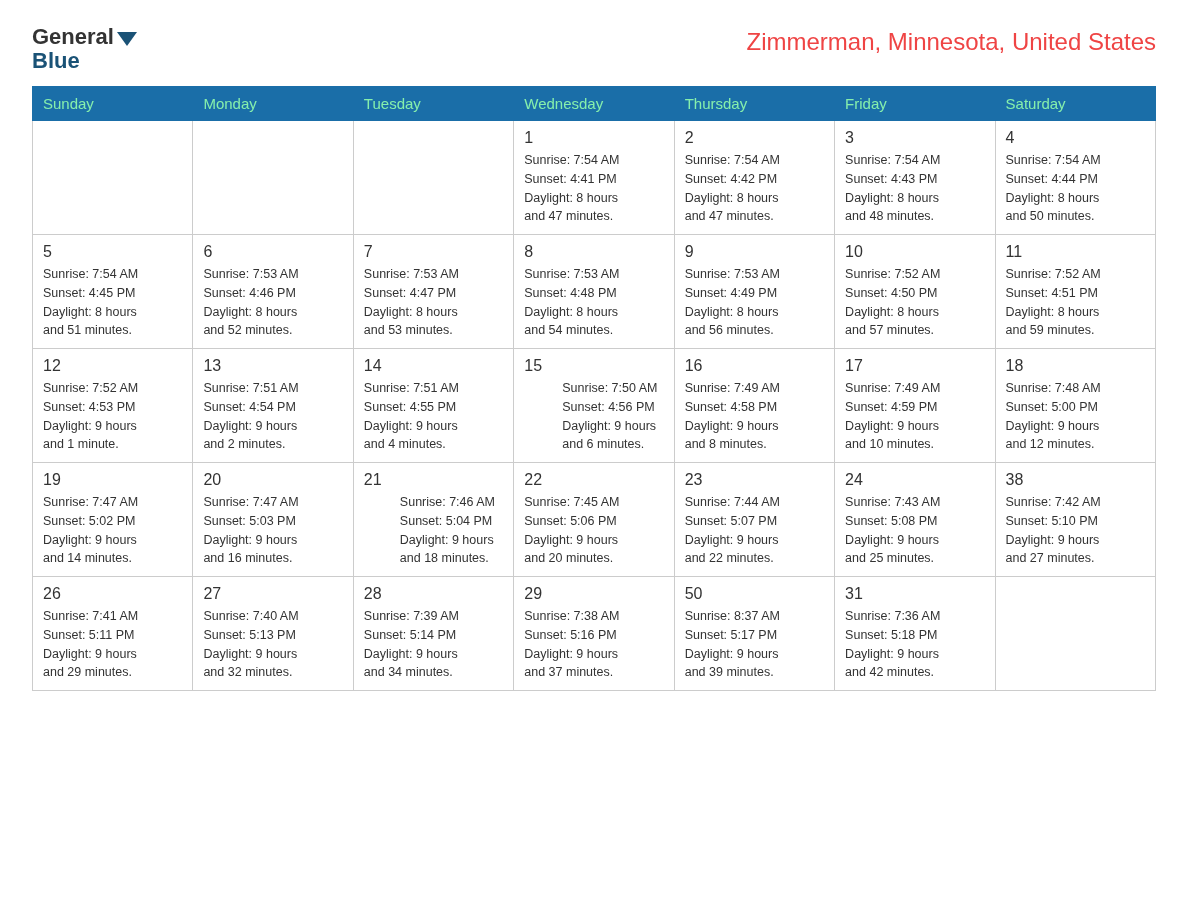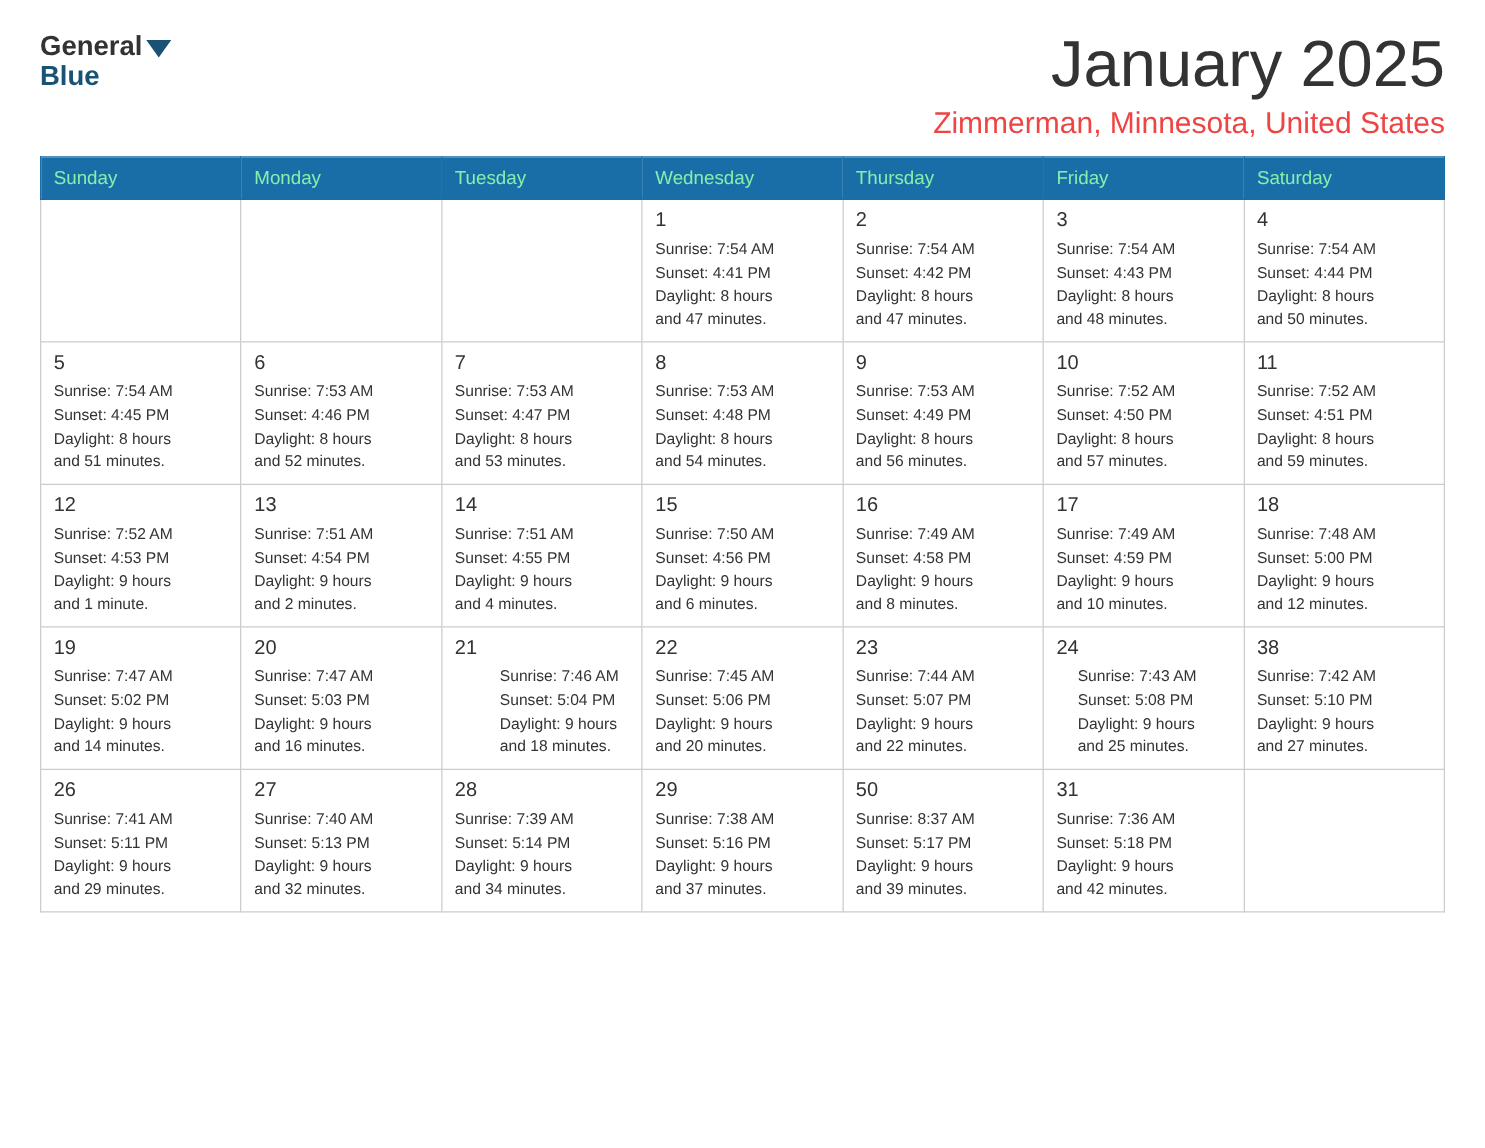--- a/index.html
+++ b/index.html
@@ -106,21 +106,20 @@
 
 <div class="header">
   <div class="logo">
     <div class="logo-top">
       <span class="logo-text-general">General</span>
       <div class="logo-arrow"></div>
     </div>
     <span class="logo-text-blue">Blue</span>
   </div>
   <div class="title-section">
-    <div class="calendar-title">January 2025</div>
     <div class="calendar-subtitle">Zimmerman, Minnesota, United States</div>
   </div>
 </div>
 
 <table class="calendar">
   <thead>
     <tr>
     <th>Sunday</th>
         <th>Monday</th>
         <th>Tuesday</th>
@@ -232,21 +231,21 @@
         </td>
         <td>
           <span class="day-number">14</span>
           <div class="day-info" style="white-space: pre-line;">Sunrise: 7:51 AM
 Sunset: 4:55 PM
 Daylight: 9 hours
 and 4 minutes.</div>
         </td>
         <td>
           <span class="day-number">15</span>
-          <div class="day-info" style="white-space: pre-line;">Sunrise: 7:50 AM
+          <div class="day-info" style="white-space: pre-line; margin-left: 38px;">Sunrise: 7:50 AM
 Sunset: 4:56 PM
 Daylight: 9 hours
 and 6 minutes.</div>
         </td>
         <td>
           <span class="day-number">16</span>
           <div class="day-info" style="white-space: pre-line;">Sunrise: 7:49 AM
 Sunset: 4:58 PM
 Daylight: 9 hours
 and 8 minutes.</div>
@@ -297,21 +296,21 @@
         </td>
         <td>
           <span class="day-number">23</span>
           <div class="day-info" style="white-space: pre-line;">Sunrise: 7:44 AM
 Sunset: 5:07 PM
 Daylight: 9 hours
 and 22 minutes.</div>
         </td>
         <td>
           <span class="day-number">24</span>
-          <div class="day-info" style="white-space: pre-line; margin-left: 17px;">Sunrise: 7:43 AM
+          <div class="day-info" style="white-space: pre-line;">Sunrise: 7:43 AM
 Sunset: 5:08 PM
 Daylight: 9 hours
 and 25 minutes.</div>
         </td>
         <td>
           <span class="day-number">38</span>
           <div class="day-info" style="white-space: pre-line;">Sunrise: 7:42 AM
 Sunset: 5:10 PM
 Daylight: 9 hours
 and 27 minutes.</div>

